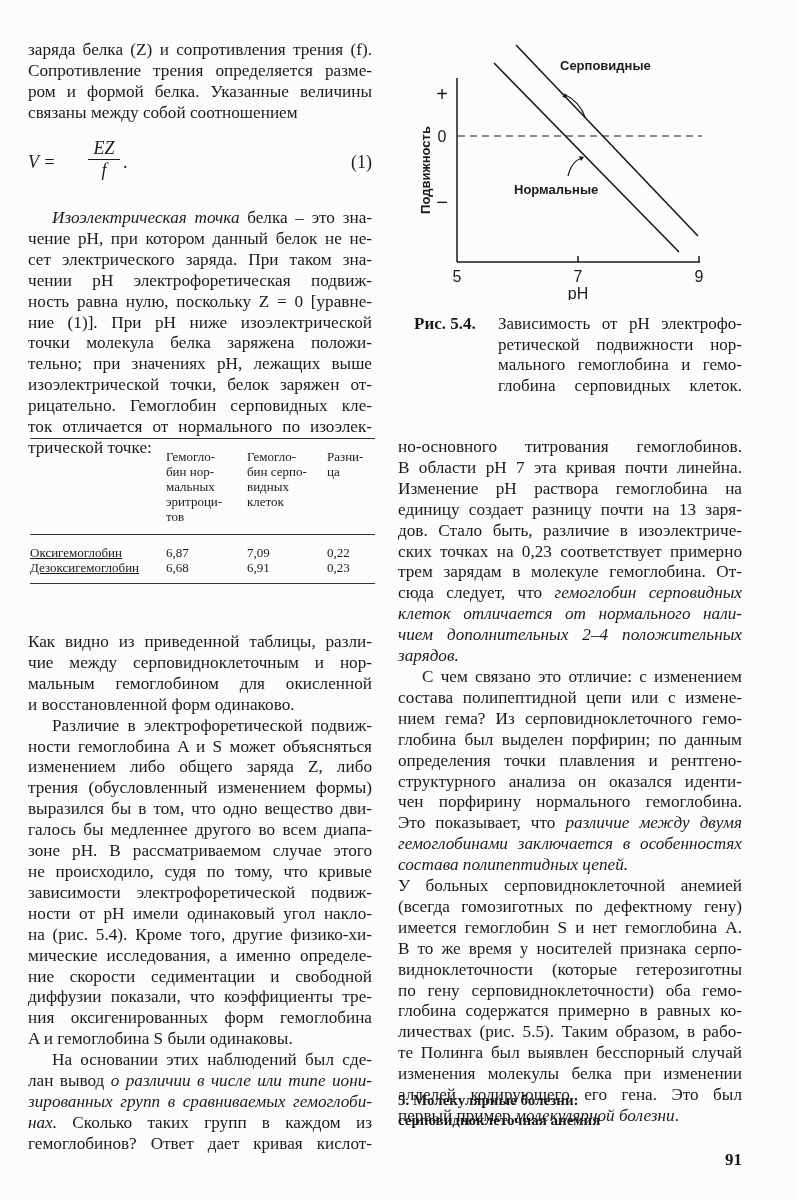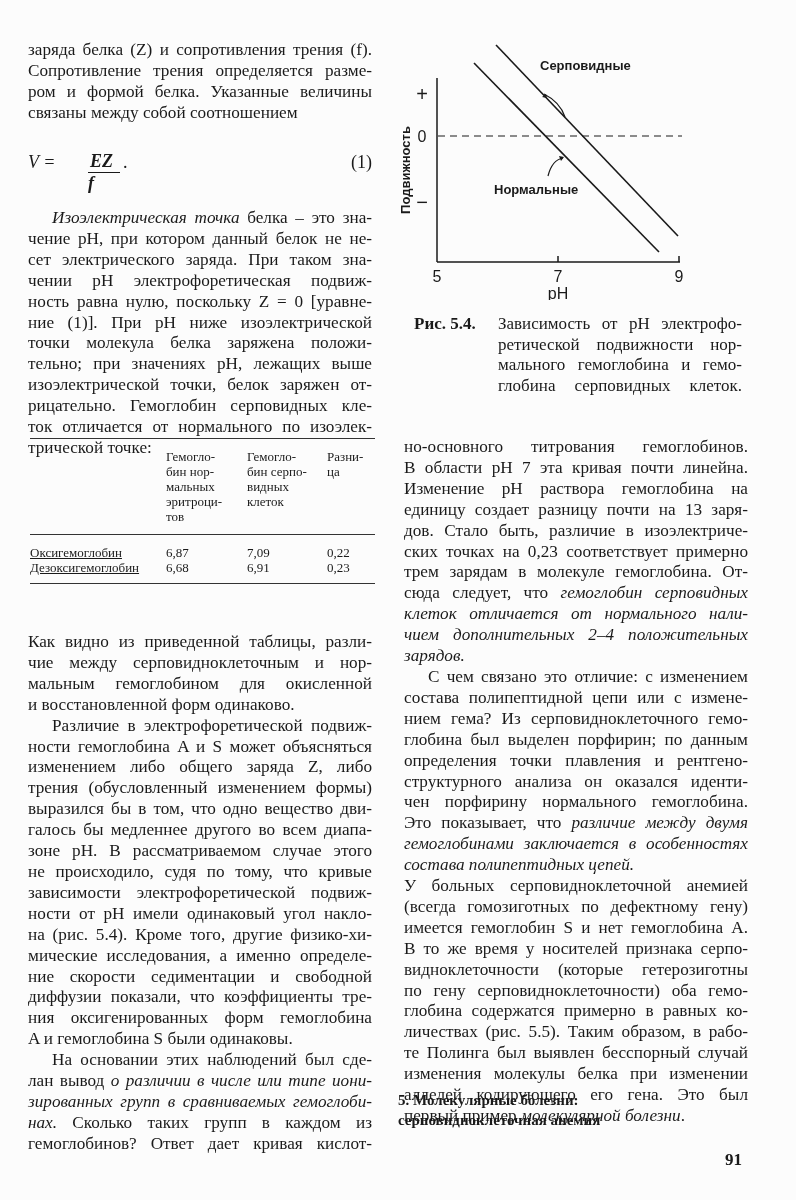--- a/index.html
+++ b/index.html
@@ -1,38 +1,38 @@
 <!DOCTYPE html>
 <html><head>
 <meta charset="utf-8">
 <style>
   html, body { margin:0; padding:0; background:#fcfcfc; }
   body { width:796px; height:1200px; position:relative; overflow:hidden;
          font-family:"Liberation Serif","DejaVu Serif",serif; color:#1a1a1a; }
   .col { position:absolute; font-size:17.2px; line-height:20.9px; text-align:justify; }
   .left { left:28px; top:40px; width:344px; }
-  .right { left:398px; top:437px; width:344px;margin-left:6px; }
+  .right { left:398px; top:437px; width:344px; }
   .line { display:block; text-align:justify; text-align-last:justify; white-space:nowrap; }
   .line.last { text-align-last:left; }
   .ind { text-indent:24px; }
   em, i { }
   .formula { position:absolute; left:28px; top:138px; width:344px; height:60px; font-size:18px; }
   .formula .v { position:absolute; left:0; top:14px; font-style:italic; }
-  .formula .frac { position:absolute; left:60px; top:13px; text-align:left; width:32px;font-weight:bold; }
+  .formula .frac { position:absolute; left:60px; top:0; text-align:center; width:32px; }
   .formula .num { font-style:italic; border-bottom:1px solid #1a1a1a; padding:0 2px; }
   .formula .den { font-style:italic; }
   .formula .dot { position:absolute; left:95px; top:14px; }
   .formula .eqn { position:absolute; right:0; top:14px; }
   .table { position:absolute; left:30px; top:438px; width:345px; font-size:13px; line-height:15px; }
   .table .rule { height:1px; background:#333; }
   .table .hdr { display:flex; padding:10px 0 10px 0; }
   .table .row { display:flex; }
   .c0 { width:136px;text-decoration:underline; } .c1 { width:81px; } .c2 { width:80px; } .c3 { width:48px; }
   .table .body { padding:10px 0 8px; }
-  .fig { position:absolute; left:382px; top:40px; width:330px; height:260px; }
+  .fig { position:absolute; left:402px; top:40px; width:330px; height:260px; }
   .fig svg { font-family:"Liberation Sans","DejaVu Sans",sans-serif; }
   .caption { position:absolute; left:398px; top:314px; width:344px; font-size:17px; line-height:20.6px; }
   .caption .lbl { position:absolute; left:16px; top:0; font-weight:bold; }
   .caption .txt { position:absolute; left:100px; top:0; width:244px; }
   .footer { position:absolute; left:398px; top:1090px; width:344px; font-weight:bold; font-size:15px; line-height:20px; }
   .footer .pn { position:absolute; right:0; top:20px; font-size:17px;margin-top:40px; }
 </style>
 </head>
 <body>
 

